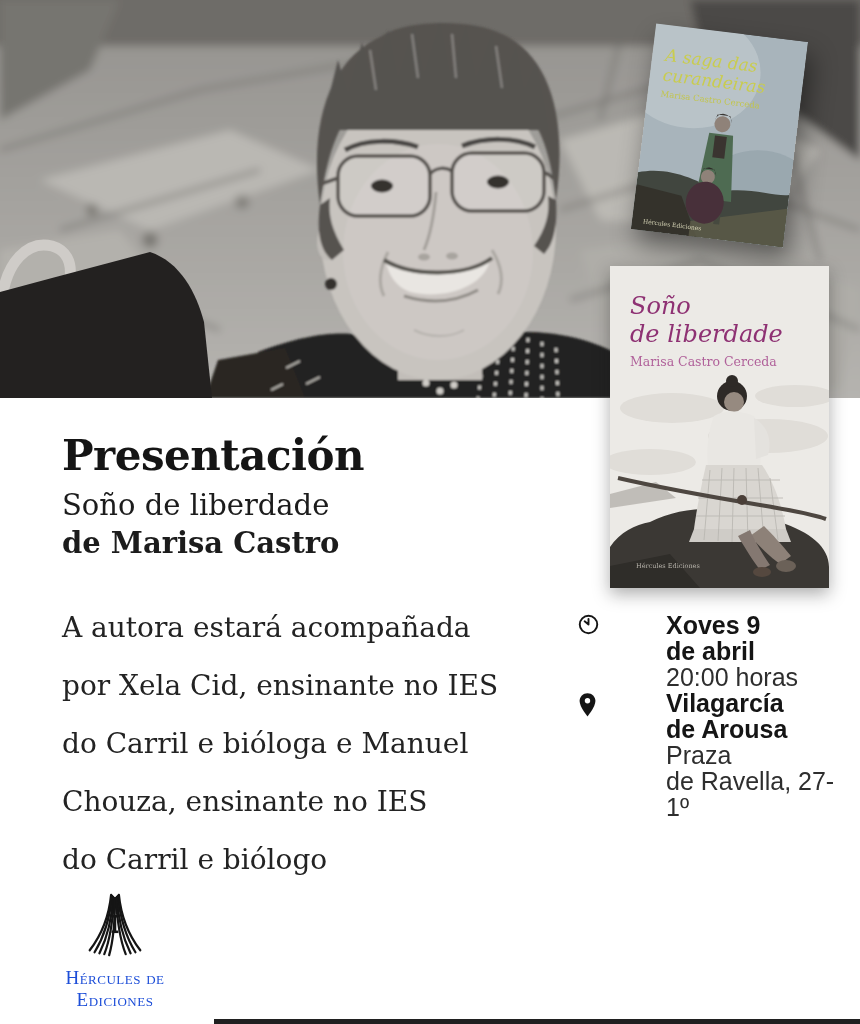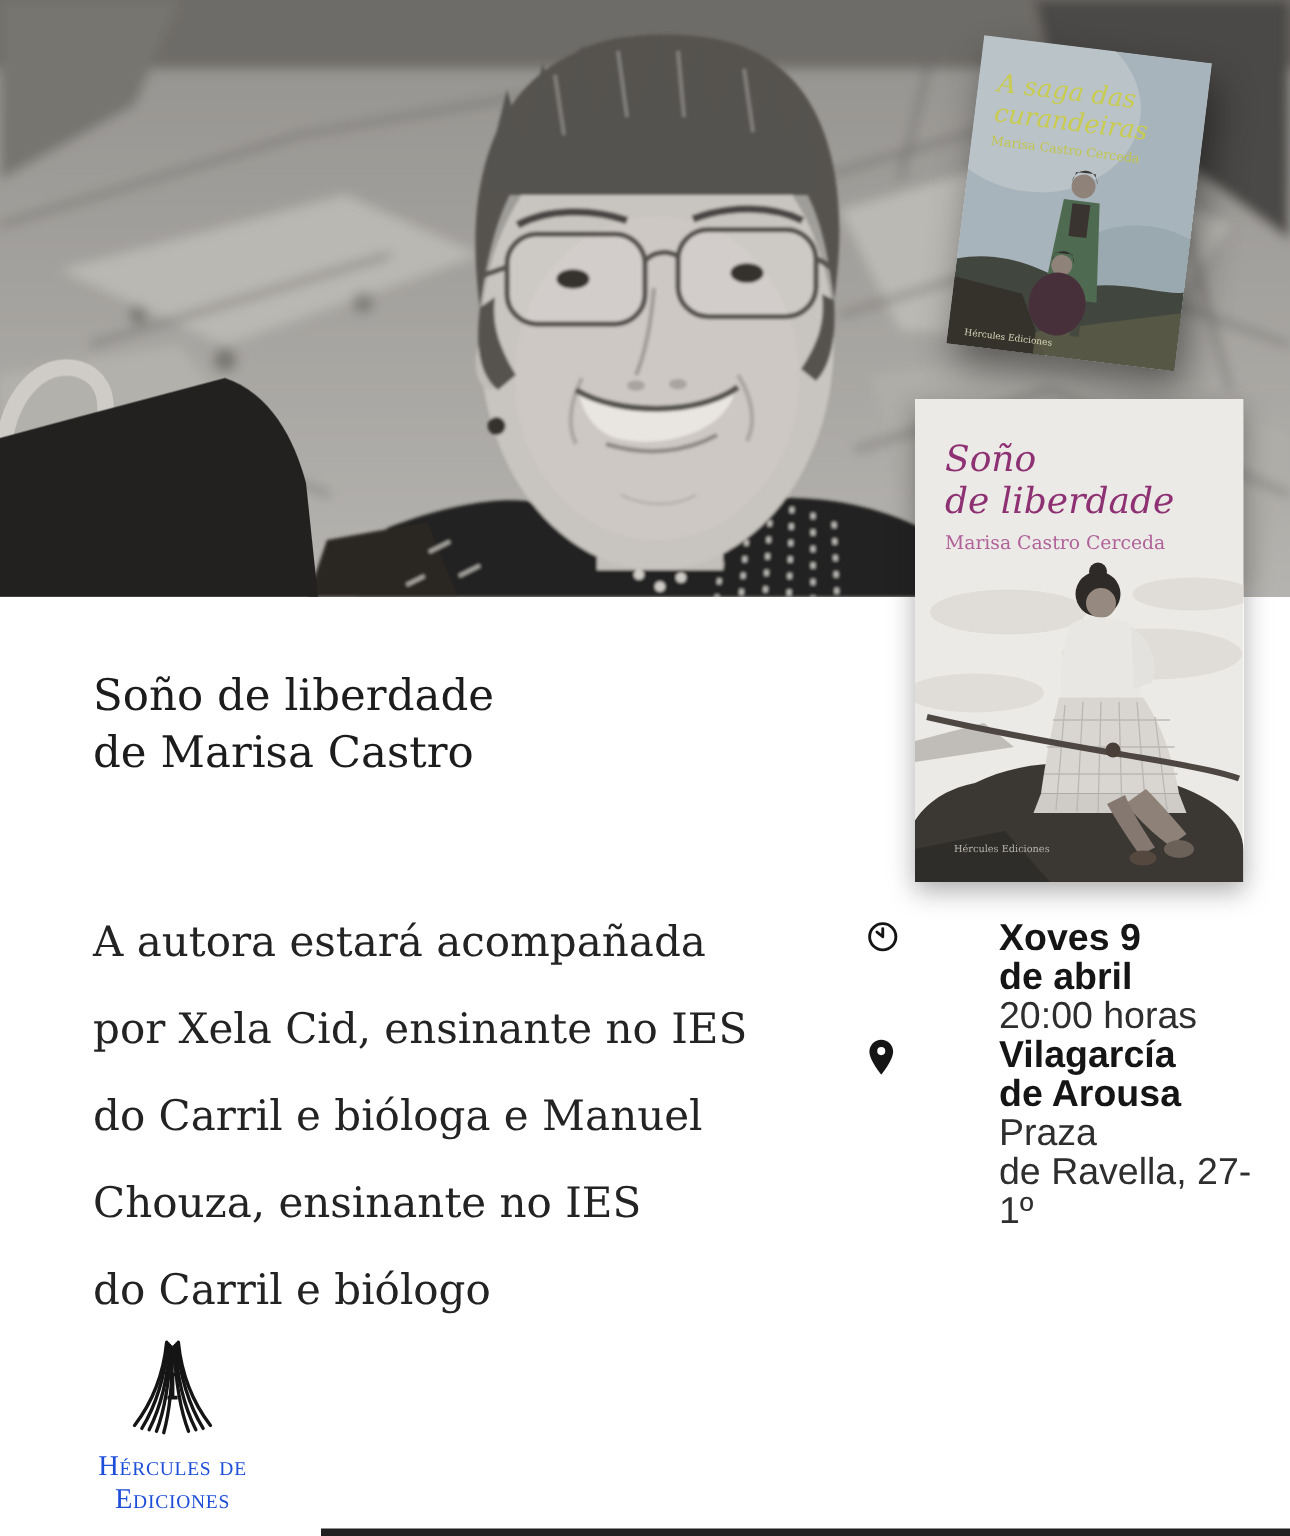--- a/index.html
+++ b/index.html
@@ -17,21 +17,21 @@
          box-shadow:6px 14px 26px rgba(0,0,0,.45);}
   .book2{left:610px;top:266px;width:219px;height:322px;
          box-shadow:0 6px 16px rgba(20,20,20,.35);}
   .book text{font-family:"DejaVu Serif","Liberation Serif",serif;}
   .cov-title{font-style:italic;}
 
   
   .headline{position:absolute;left:62px;top:435px;line-height:1;}
   .headline h1{margin:0;font-size:42px;font-weight:700;color:#151515;letter-spacing:-.5px;}
   .subtitle{margin-top:14px;font-size:29px;color:#1c1c1c;}
-  .byline{margin-top:9px;font-size:29px;font-weight:400;color:#1c1c1c;}
+  .byline{margin-top:9px;font-size:29px;font-weight:700;color:#1c1c1c;}
 
   
   .body-text{position:absolute;left:62px;top:599px;width:490px;
              font-size:28px;line-height:58px;color:#232323;white-space:pre-line;}
 
   
   .details{position:absolute;left:578px;top:612px;width:270px;
            font-family:"Liberation Sans","DejaVu Sans",sans-serif;
            font-size:25px;line-height:26px;color:#2e2e2e;}
   .detail-row{display:flex;align-items:flex-start;gap:36px;}
@@ -249,20 +249,21 @@
       <circle cx="132" cy="234" r="5" fill="#4a3f38"></circle>
 
       <text class="cov-title" x="20" y="48" font-size="24" fill="#8e3173">Soño</text>
       <text class="cov-title" x="20" y="76" font-size="24" fill="#8e3173">de liberdade</text>
       <text x="20" y="100" font-size="12.5" fill="#b0619a">Marisa Castro Cerceda</text>
       <text x="26" y="302" font-size="6.5" fill="#b8b4ac">Hércules Ediciones</text>
     </svg>
   </div>
 
   <div class="headline">
+    <h1>Presentación</h1>
     <div class="subtitle">Soño de liberdade</div>
     <div class="byline">de Marisa Castro</div>
   </div>
 
   <div class="body-text">A autora estará acompañada
 por Xela Cid, ensinante no IES
 do Carril e bióloga e Manuel
 Chouza, ensinante no IES
 do Carril e biólogo</div>
 

